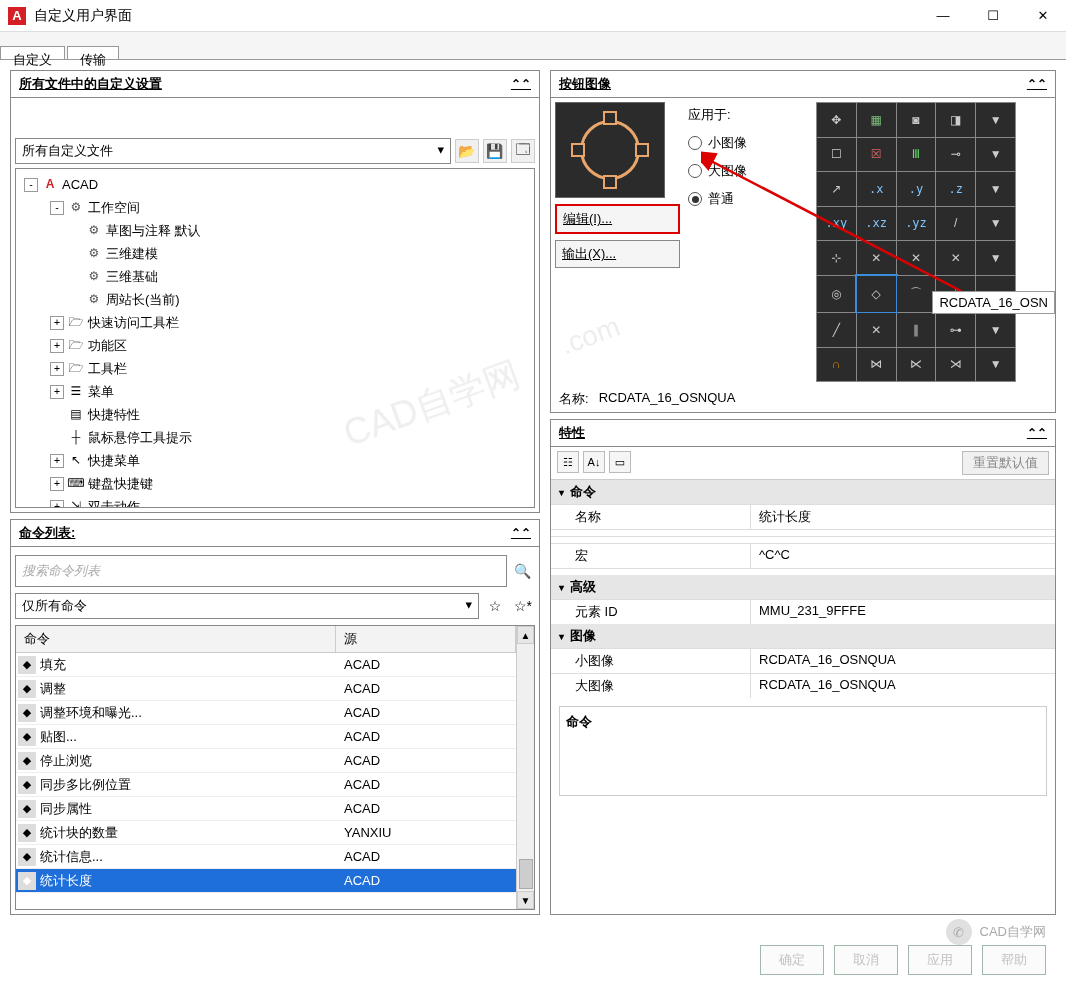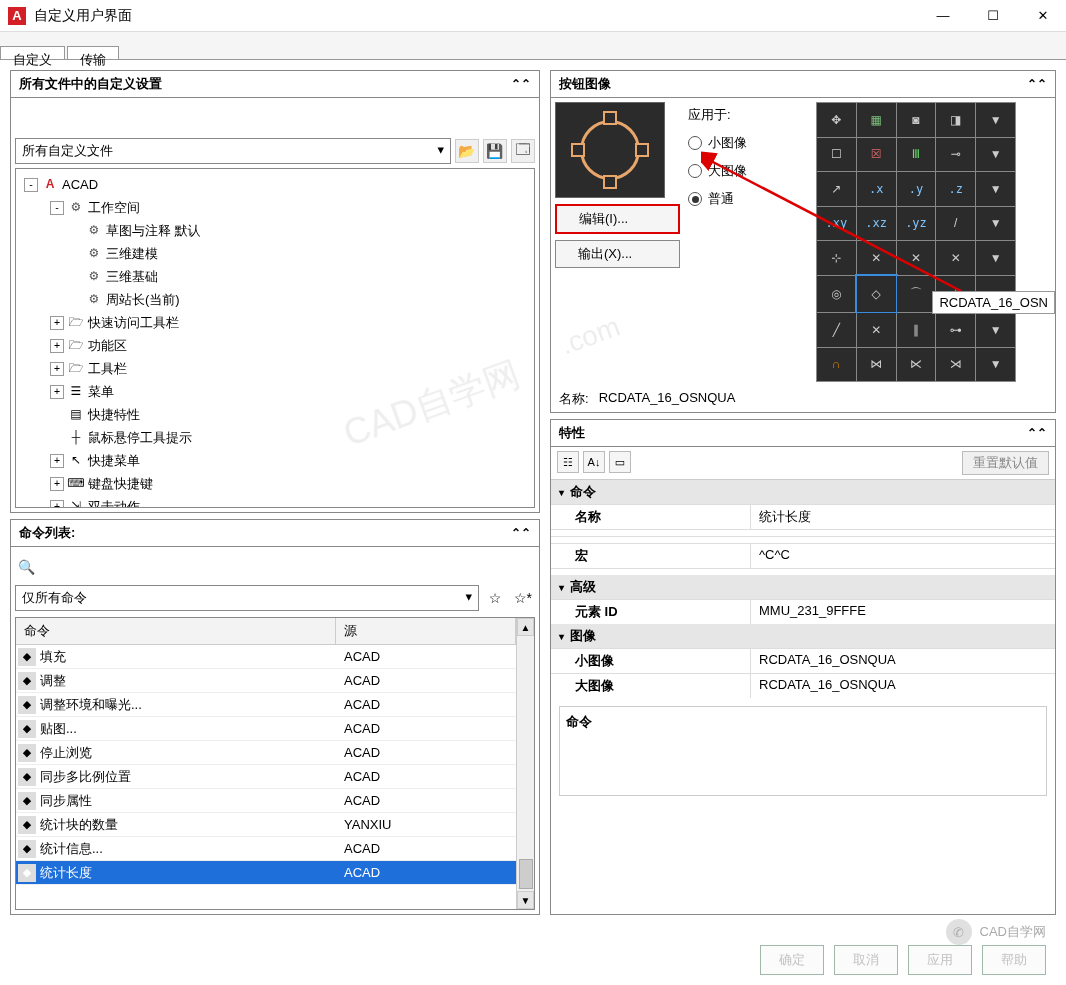--- a/index.html
+++ b/index.html
@@ -12,21 +12,21 @@
 .titlebar-btn { width: 30px; height: 24px; display: flex; align-items: center; justify-content: center; cursor: pointer; }
 
 .tabs { height: 28px; background: #f5f5f5; border-bottom: 1px solid #999; display: flex; }
 .tab { padding: 4px 12px; border: 1px solid #999; border-bottom: none; margin-right: 2px; cursor: pointer; background: #fff; margin-top: 14px; }
 
 .main { display: flex; height: calc(100% - 120px); padding: 10px; gap: 10px; }
 .left { width: 530px; display: flex; flex-direction: column; gap: 6px; }
 .right { flex: 1; display: flex; flex-direction: column; gap: 6px; }
 
 .panel { border: 1px solid #888; }
-.panel-header { background: #fff; padding: 4px 8px; font-weight: bold; border-bottom: 1px solid #888; display: flex; justify-content: space-between; align-items: center; }
+.panel-header { background: #fff; padding: 4px 8px; font-weight: bold; border-bottom: 1px solid #888; display: flex; justify-content: space-between; align-items: center; text-decoration: underline; }
 .panel-collapse { cursor: pointer; font-size: 12px; }
 .panel-body { padding: 4px; background: #fff; }
 
 .file-select-row { display: flex; gap: 4px; align-items: center; padding: 4px 0; margin-top: 32px; }
 .file-select { flex: 1; border: 1px solid #888; padding: 3px 6px; background: #fff; }
 .icon-btn { width: 24px; height: 24px; border: 1px solid #ccc; display: flex; align-items: center; justify-content: center; cursor: pointer; background: #f0f0f0; font-size: 14px; }
 
 .tree { border: 1px solid #888; height: 340px; overflow: auto; padding: 4px; font-size: 14px; line-height: 23px;}
 .tree-item { display: flex; align-items: center; white-space: nowrap; }
 .expander { width: 14px; height: 14px; display: inline-flex; align-items: center; justify-content: center; cursor: pointer; margin-right: 4px; border: 1px solid #999; font-size: 10px; font-family: monospace;}
@@ -60,21 +60,21 @@
 .btnimg-body { display: flex; gap: 8px; position: relative;}
 .btnimg-preview-col { display: flex; flex-direction: column; gap: 6px; }
 .btnimg-preview { width: 110px; height: 96px; background: #2b2b2b; display: flex; align-items: center; justify-content: center; border: 1px solid #666;}
 .osnqua { position: relative; width: 70px; height: 70px;}
 .osnqua-circle { width: 60px; height: 60px; border: 3px solid #e8a66b; border-radius: 50%; position: absolute; top: 5px; left: 5px;}
 .osnqua-sq { width: 14px; height: 14px; border: 2px solid #e8a66b; background: #2b2b2b; position: absolute;}
 .sq-t { top: -4px; left: 28px;}
 .sq-b { bottom: -4px; left: 28px;}
 .sq-l { top: 28px; left: -4px;}
 .sq-r { top: 28px; right: -4px;}
-.btnimg-btn { border: 1px solid #888; padding: 4px 22px; background: #f5f5f5; cursor: pointer; width: 125px; text-align: left;}
+.btnimg-btn { border: 1px solid #888; padding: 4px 6px; background: #f5f5f5; cursor: pointer; width: 125px; text-align: left; text-decoration: underline;}
 .btnimg-btn.hl { border: 2px solid #d00;}
 .btnimg-apply { flex: 0 0 120px; display: flex; flex-direction: column; gap: 10px; padding-top: 4px;}
 .radio-row { display: flex; align-items: center; gap: 6px;}
 .radio { width: 14px; height: 14px; border: 1px solid #555; border-radius: 50%; display: inline-flex; align-items: center; justify-content: center;}
 .radio.checked::after { content: ""; width: 7px; height: 7px; background: #333; border-radius: 50%;}
 .name-row { display: flex; gap: 10px; margin-top: 8px; padding-left: 4px;}
 
 .icon-grid { width: 200px; height: 280px; display: grid; grid-template-columns: repeat(5, 1fr); gap: 1px; background: #888; border: 1px solid #888;}
 .icon-cell { background: #2b2b2b; display: flex; align-items: center; justify-content: center; font-size: 12px; color: #ccc; overflow: hidden;}
 .icon-cell.lt { color: #7fc5ff; font-family: monospace;}
@@ -83,21 +83,21 @@
 
 .prop-body { padding: 0;}
 .prop-toolbar { padding: 4px 6px; display: flex; gap: 4px; border-bottom: 1px solid #ccc;}
 .prop-tbtn { width: 22px; height: 22px; border: 1px solid #bbb; background: #f5f5f5; display: flex; align-items: center; justify-content: center; font-size: 11px;}
 .reset-btn { margin-left: auto; padding: 2px 10px; border: 1px solid #bbb; background: #f0f0f0; color: #888;}
 .prop-grid { }
 .prop-cat { background: #e6e6e6; padding: 3px 8px; font-weight: bold; display: flex; align-items: center; gap: 6px;}
 .prop-cat .chev { font-size: 10px;}
 .prop-row { display: flex; border-top: 1px solid #ddd;}
 .prop-row > div { padding: 3px 8px;}
-.prop-label { width: 200px; border-right: 1px solid #ddd; text-indent: 16px; font-weight: bold;}
+.prop-label { width: 200px; border-right: 1px solid #ddd; text-indent: 16px;}
 .prop-value { flex: 1;}
 .prop-footer { border: 1px solid #ccc; margin: 8px; height: 90px; padding: 6px;}
 
 .footer { position: absolute; bottom: 0; left: 0; right: 0; height: 50px; display: flex; justify-content: flex-end; align-items: center; padding: 0 20px; gap: 10px; color: #666;}
 .footer-btn { border: 1px solid #14532d; padding: 5px 18px; background: #f6f6f6;}
 
 .badge { position: absolute; right: 20px; bottom: 40px; display: flex; align-items: center; gap: 8px; color: #aaa; font-size: 16px;}
 .badge .circ { width: 26px; height: 26px; border-radius: 50%; background: #e0e0e0; display: flex; align-items: center; justify-content: center;}
 
 .arrow { position: absolute; z-index: 4; pointer-events: none;}
@@ -213,20 +213,21 @@
       </div>
     </div>
 
     <div class="panel cmd-list-panel">
       <div class="panel-header">
         <span>命令列表:</span>
         <span class="panel-collapse">⌃⌃</span>
       </div>
       <div class="panel-body" style="display:flex;flex-direction:column;flex:1;">
         <div class="cmd-search-row">
+          <div class="cmd-search">搜索命令列表</div>
           <div class="icon-btn" style="border:none;background:none">🔍</div>
         </div>
         <div class="cmd-filter-row">
           <div class="cmd-filter">
             <span>仅所有命令</span>
             <span style="float:right">▾</span>
           </div>
           <div class="icon-btn" style="border:none;background:none">☆</div>
           <div class="icon-btn" style="border:none;background:none">☆*</div>
         </div>

